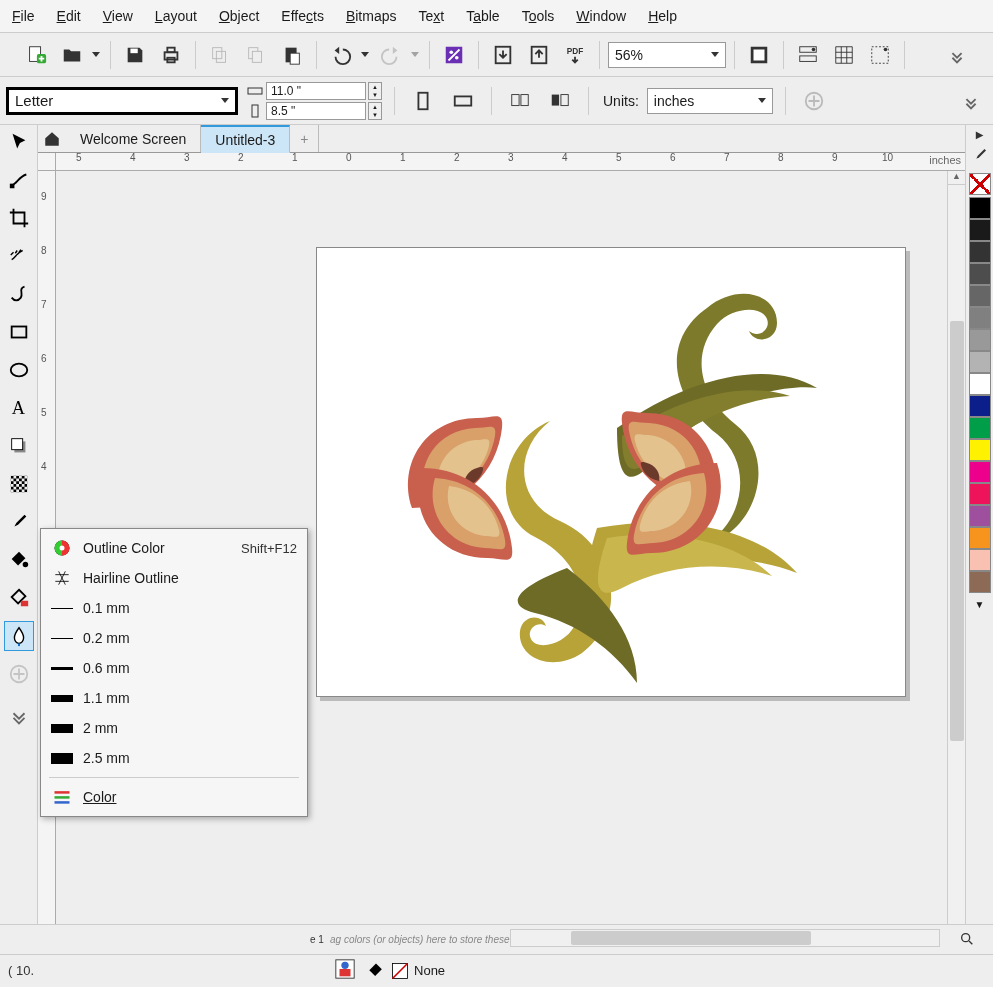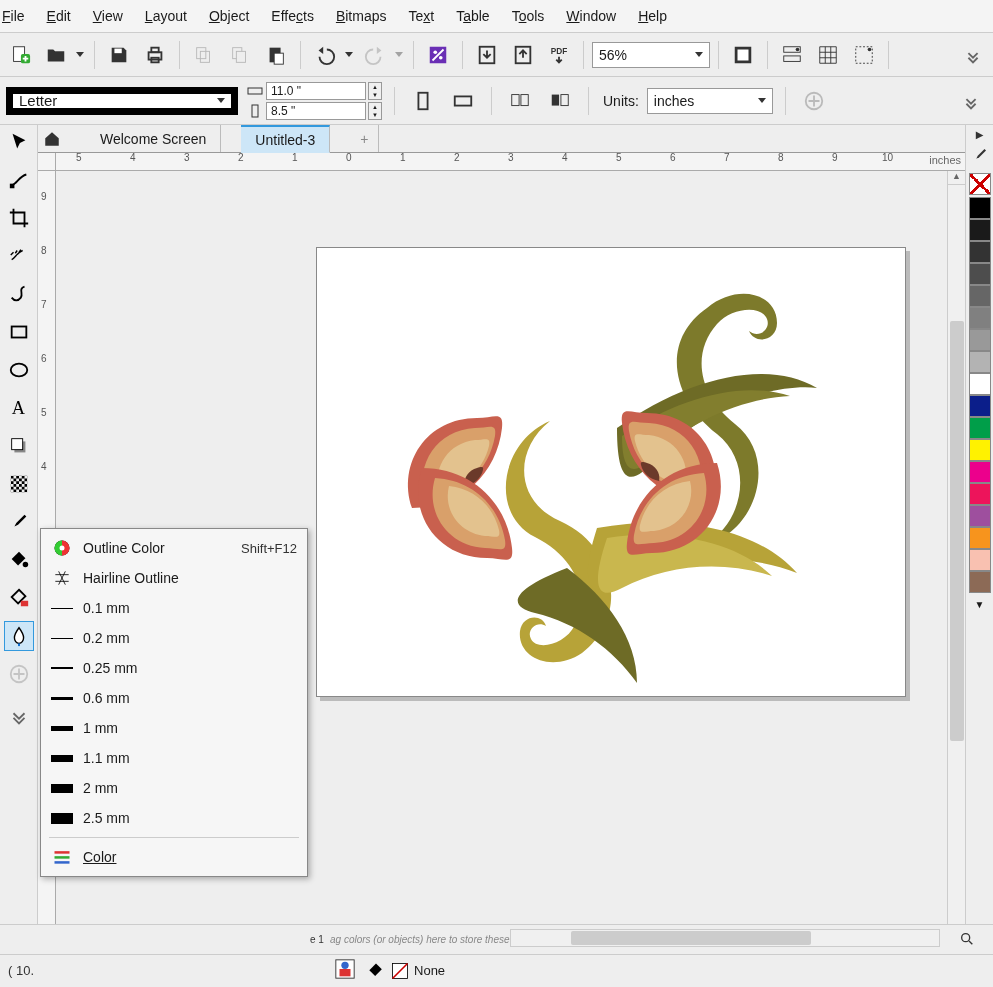--- a/index.html
+++ b/index.html
@@ -1,42 +1,42 @@
 <!DOCTYPE html>
 <html><head>
 <meta charset="utf-8">
 <style>
 * { margin: 0; padding: 0; box-sizing: border-box; }
 body { font-family: "Segoe UI", Tahoma, sans-serif; font-size: 13px; color: #1a1a1a; background: #eeeeee; width: 993px; height: 987px; overflow: hidden; position: relative; }
-.menubar { display: flex; gap: 22px; padding: 8px 2px; border-bottom: 1px solid #ccc; background: #f4f4f4; font-size: 14px; }
+.menubar { display: flex; gap: 22px; padding: 8px 12px; border-bottom: 1px solid #ccc; background: #f4f4f4; font-size: 14px; }
 .menubar span { cursor: default; }
 .menubar span u { text-decoration: underline; }
-.toolbar1 { display: flex; align-items: center; gap: 4px; padding: 6px 4px; border-bottom: 1px solid #ccc; background: #eeeeee; height: 44px; }
+.toolbar1 { display: flex; align-items: center; gap: 4px; padding: 6px 20px; border-bottom: 1px solid #ccc; background: #eeeeee; height: 44px; }
 .tbtn { width: 32px; height: 32px; display: flex; align-items: center; justify-content: center; border-radius: 2px; }
 .tbtn svg { width: 22px; height: 22px; }
 .sep { width: 1px; height: 28px; background: #ccc; margin: 0 4px; }
 .drop-caret { width: 10px; display: inline-flex; align-items: center; }
 .zoom-select { width: 118px; height: 26px; border: 1px solid #999; background: #fff; padding: 0 6px; display: flex; align-items: center; justify-content: space-between; font-size: 14px; }
 .toolbar2 { display: flex; align-items: center; gap: 8px; padding: 6px 6px; border-bottom: 1px solid #ccc; background: #eeeeee; height: 48px; }
-.letter-select { width: 232px; height: 28px; border: 7px solid #000000; background: #fff; display: flex; align-items: center; justify-content: space-between; padding: 0 6px; font-size: 15px; }
+.letter-select { width: 232px; height: 28px; border: 3px solid #000000; background: #fff; display: flex; align-items: center; justify-content: space-between; padding: 0 6px; font-size: 15px; }
 .dims-group { display: flex; flex-direction: column; gap: 2px; }
 .dim-row { display: flex; align-items: center; gap: 2px; }
 .dim-icon { width: 18px; height: 14px; display: flex; align-items: center; justify-content: center; }
 .dim-input { width: 100px; height: 18px; border: 1px solid #999; background: #fff; font-size: 12px; padding: 0 4px; display: flex; align-items: center; }
 .spinner { width: 14px; height: 18px; display: flex; flex-direction: column; border: 1px solid #999; }
 .spinner div { flex: 1; display: flex; align-items: center; justify-content: center; font-size: 6px; background: #f0f0f0; }
 .units-label { font-size: 14px; margin-left: 2px; }
 .units-select { width: 126px; height: 26px; border: 1px solid #999; background: #fff; display: flex; align-items: center; justify-content: space-between; padding: 0 6px; font-size: 14px; }
 .workspace { display: flex; height: calc(987px - 34px - 44px - 48px - 30px - 32px); }
 .lefttools { width: 38px; background: #eeeeee; border-right: 1px solid #ccc; display: flex; flex-direction: column; align-items: center; padding-top: 2px; gap: 8px; }
 .ltool { width: 30px; height: 30px; display: flex; align-items: center; justify-content: center; }
 .ltool.active { background: #cde6f7; border: 1px solid #3399dd; }
 .ltool svg { width: 22px; height: 22px; }
 .canvas-area { flex: 1; display: flex; flex-direction: column; position: relative; background: #eeeeee; }
-.tabbar { display: flex; align-items: stretch; height: 28px; border-bottom: 1px solid #999; background: #eeeeee; gap: 20px; }
+.tabbar { display: flex; align-items: stretch; height: 28px; border-bottom: 1px solid #999; background: #eeeeee; }
 .tabhome { width: 28px; display: flex; align-items: center; justify-content: center; background: #eee; }
 .tab { padding: 0 14px; display: flex; align-items: center; font-size: 14px; border-right: 1px solid #bbb; background: #eeeeee; }
 .tab.active { background: #cde6f7; border-bottom: 1px solid #cde6f7; margin-bottom: -1px; border-top: 2px solid #3399dd; }
 .tab.plus { width: 28px; justify-content: center; color: #888; }
 .ruler-h { height: 18px; background: #f4f4f4; border-bottom: 1px solid #aaa; position: relative; font-size: 10px; color: #555; overflow: hidden; display: flex; }
 .ruler-h .rlabel { position: absolute; top: -1px; }
 .ruler-h .units-text { position: absolute; right: 4px; top: 1px; font-size: 11px; color: #666; }
 .canvas-body { flex: 1; display: flex; overflow: hidden; }
 .ruler-v { width: 18px; background: #f4f4f4; border-right: 1px solid #aaa; position: relative; font-size: 10px; color: #555; }
 .ruler-v .rlabel { position: absolute; left: 3px; }
@@ -576,35 +576,23 @@
       <span>0.1 mm</span>
     </div>
   <div class="fly-row">
       <div class="fly-icon">
         <div class="thick-line" style="height:1px"></div>
       </div>
       <span>0.2 mm</span>
     </div>
   <div class="fly-row">
       <div class="fly-icon">
-        <div class="thick-line" style="height:2px"></div>
-      </div>
-      <span>0.25 mm</span>
-    </div>
-  <div class="fly-row">
-      <div class="fly-icon">
         <div class="thick-line" style="height:3px"></div>
       </div>
       <span>0.6 mm</span>
-    </div>
-  <div class="fly-row">
-      <div class="fly-icon">
-        <div class="thick-line" style="height:5px"></div>
-      </div>
-      <span>1 mm</span>
     </div>
   <div class="fly-row">
       <div class="fly-icon">
         <div class="thick-line" style="height:7px"></div>
       </div>
       <span>1.1 mm</span>
     </div>
   <div class="fly-row">
       <div class="fly-icon">
         <div class="thick-line" style="height:9px"></div>

